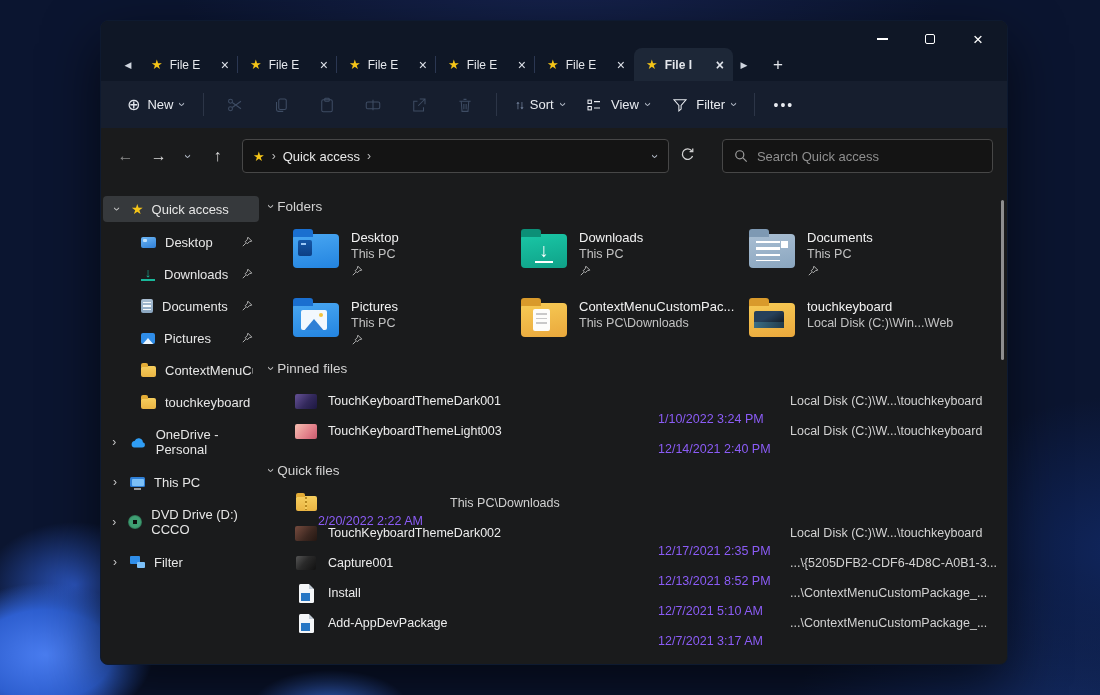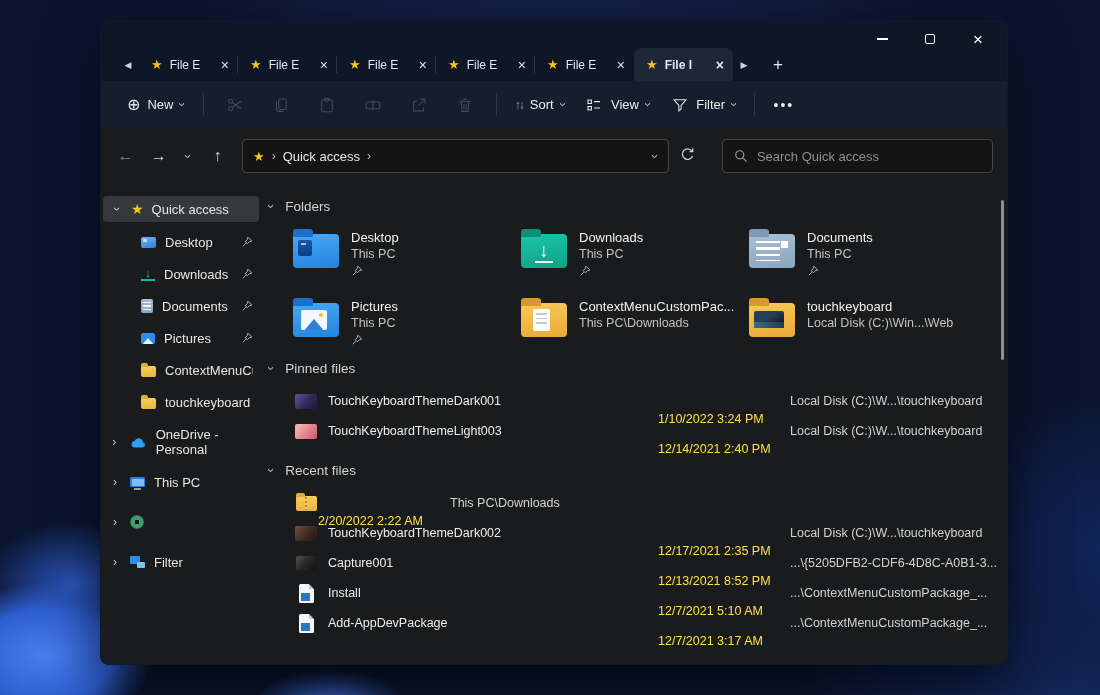--- a/index.html
+++ b/index.html
@@ -105,21 +105,21 @@
   .mi-pc { width:15px; height:10px; border-radius:1.5px; background:#2f7fd6; padding:1.5px; }
   .mi-pc::before { content:""; display:block; width:100%; height:100%; background:#7cc0f7; border-radius:1px; }
   .mi-pc::after { content:""; position:absolute; left:4px; bottom:-3px; width:7px; height:2px; background:#9b9b9b; }
   .mi-dvd { width:14px; height:14px; border-radius:50%;
     background:radial-gradient(circle at 50% 50%, #0d0d0d 0 2.2px, #3f9f73 2.4px 5.4px, #2a6b4e 7px); }
   .mi-network { width:15px; height:12px; }
   .mi-network::before { content:""; position:absolute; left:0; top:0; width:10px; height:7.5px; background:#2f8de8; border-radius:1px; }
   .mi-network::after { content:""; position:absolute; right:0; bottom:0; width:8px; height:6px; background:#7cc0f7; border-radius:1px; }
   
   .main { flex:1; position:relative; padding:12px 0 0 8px; overflow:hidden; }
-  .sec-head { display:flex; align-items:center; gap:12px; color:#d2d2d2; font-size:13.5px; height:20px; }
+  .sec-head { display:flex; align-items:center; gap:4px; color:#d2d2d2; font-size:13.5px; height:20px; }
   .sec-head .chev { color:#b8b8b8; }
   .tiles { display:grid; grid-template-columns:228px 228px 228px; row-gap:16px; margin:12px 0 8px 24px; }
   .tile { display:flex; gap:12px; }
   .tile-text { padding-top:2px; }
   .tile-name { color:#f2f2f2; font-size:13px; line-height:16px; white-space:nowrap; }
   .tile-loc { color:#c3c3c3; font-size:12.5px; line-height:16px; white-space:nowrap; }
   .tile-pin { margin-top:3px; }
   
   .fldr { position:relative; width:46px; height:34px; border-radius:4px; margin-top:6px; flex:none; }
   .fldr::before { content:""; position:absolute; top:-5px; left:0; width:20px; height:8px; border-radius:3px 3px 0 0; background:var(--tab); }
@@ -147,21 +147,21 @@
   .f-yopen { --tab:#d99a2b; background:linear-gradient(170deg,#f7cb55,#eaa83c); }
   .f-yopen .ovl { position:absolute; left:5px; top:8px; width:30px; height:17px; border-radius:2px;
     background:linear-gradient(150deg,#27405a 40%,#16222f 75%); }
   .f-yopen .ovl::after { content:""; position:absolute; left:0; bottom:0; width:100%; height:6px;
     background:linear-gradient(100deg, #3c6f86, #20394a); }
   
   .rows { margin-top:8px; }
   .frow { display:flex; align-items:center; height:30px; padding-left:25px; }
   .frow .ric { width:24px; display:flex; justify-content:center; flex:none; }
   .frow .rname { width:330px; margin-left:10px; color:#ededed; font-size:12.5px; white-space:nowrap; overflow:hidden; }
-  .frow .rdate { width:132px; color:#fde047; font-size:12.5px; white-space:nowrap;margin-top:36px; }
+  .frow .rdate { width:132px; color:#8b5cf6; font-size:12.5px; white-space:nowrap;margin-top:36px; }
   .frow .rloc { flex:1; color:#d2d2d2; font-size:12.5px; white-space:nowrap; overflow:hidden; }
   .thumb { width:22px; height:15px; border-radius:2px; }
   .t-darkpurple { background:linear-gradient(130deg,#5d4b8c 10%,#33295c 55%,#1c1740); }
   .t-pink { background:linear-gradient(130deg,#f2b5ab 10%,#e2808a 60%,#c85a6e); }
   .t-darkbrown { background:linear-gradient(130deg,#6d463a 10%,#3c2720 60%,#241712); }
   .t-capture { width:20px; height:14px; background:linear-gradient(130deg,#555 0%,#2a2a2a 45%,#111 100%); }
   .zipfldr { position:relative; width:21px; height:15px; border-radius:2px; background:linear-gradient(#f6ce5e,#eab543); }
   .zipfldr::before { content:""; position:absolute; top:-3px; left:0; width:9px; height:4px; border-radius:2px 2px 0 0; background:#e3ac36; }
   .zipfldr::after { content:""; position:absolute; left:9px; top:1px; width:2px; height:13px;
     background:repeating-linear-gradient(#b98a20 0 2px, #f6ce5e 2px 4px); }
@@ -419,20 +419,21 @@
         <span class="sb-lbl">OneDrive - Personal</span>
       </div>
       <div class="sb-root">
         <span class="sb-chev chev r0">›</span>
         <span class="mini mi-pc"></span>
         <span class="sb-lbl">This PC</span>
       </div>
       <div class="sb-root">
         <span class="sb-chev chev r0">›</span>
         <span class="mini mi-dvd"></span>
+        <span class="sb-lbl">DVD Drive (D:) CCCO</span>
       </div>
       <div class="sb-root">
         <span class="sb-chev chev r0">›</span>
         <span class="mini mi-network"></span>
         <span class="sb-lbl">Filter</span>
       </div>
     </div>
 
     <div class="main">
 
@@ -528,21 +529,21 @@
               <span class="thumb t-pink"></span>
             </span>
           <span class="rname">TouchKeyboardThemeLight003</span>
           <span class="rdate">12/14/2021 2:40 PM</span>
           <span class="rloc">Local Disk (C:)\W...\touchkeyboard</span>
         </div>
       </div>
 
       <div class="sec-head" style="margin-top:14px;">
         <span class="chev">›</span>
-        <span>Recent files</span>
+        <span>Quick files</span>
       </div>
       <div class="rows">
         <div class="frow">
           <span class="ric">
               <span class="zipfldr"></span>
             </span>
           <span class="rdate">2/20/2022 2:22 AM</span>
           <span class="rloc">This PC\Downloads</span>
         </div>
         <div class="frow">

